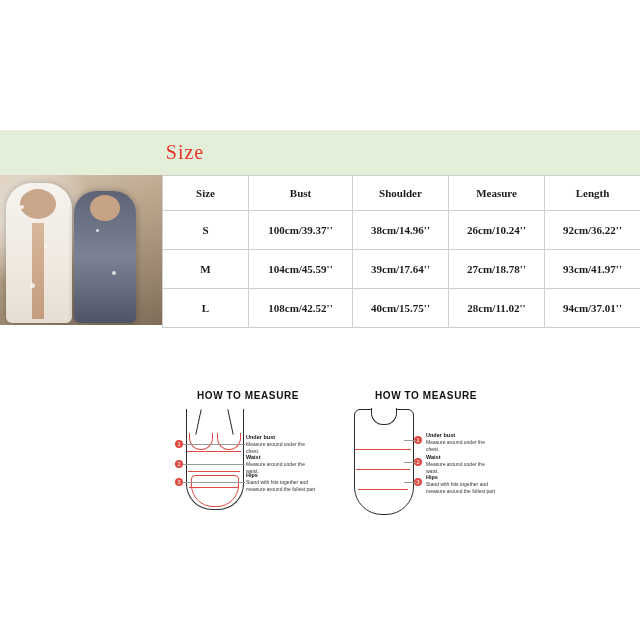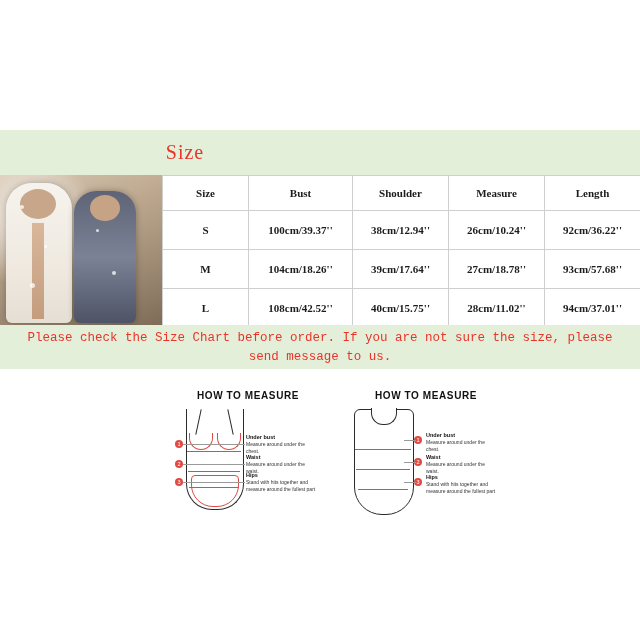--- a/index.html
+++ b/index.html
@@ -339,46 +339,42 @@
           <th>Bust</th>
           <th>Shoulder</th>
           <th>Measure</th>
           <th>Length</th>
         </tr>
       </thead>
       <tbody>
         <tr>
           <td>S</td>
           <td>100cm/39.37''</td>
-          <td>38cm/12.94''</td>
+          <td>38cm/14.96''</td>
           <td>26cm/10.24''</td>
           <td>92cm/36.22''</td>
         </tr>
         <tr>
           <td>M</td>
-          <td>104cm/18.26''</td>
+          <td>104cm/45.59''</td>
           <td>39cm/17.64''</td>
           <td>27cm/18.78''</td>
-          <td>93cm/57.68''</td>
+          <td>93cm/41.97''</td>
         </tr>
         <tr>
           <td>L</td>
           <td>108cm/42.52''</td>
           <td>40cm/15.75''</td>
           <td>28cm/11.02''</td>
           <td>94cm/37.01''</td>
         </tr>
       </tbody>
     </table>
   </div>
 
-  <div class="notice">
-    <div>Please check the Size Chart before order. If you are not sure the size, please</div>
-    <div>send message to us.</div>
-  </div>
 
   <div class="measure">
 
     <div class="mz mz-left">
       <div class="mz-title">HOW TO MEASURE</div>
 
       <div class="figbox bikini" style="margin-left:4px;">
         <div class="torso"></div>
         <div class="strapL"></div>
         <div class="strapR"></div>

